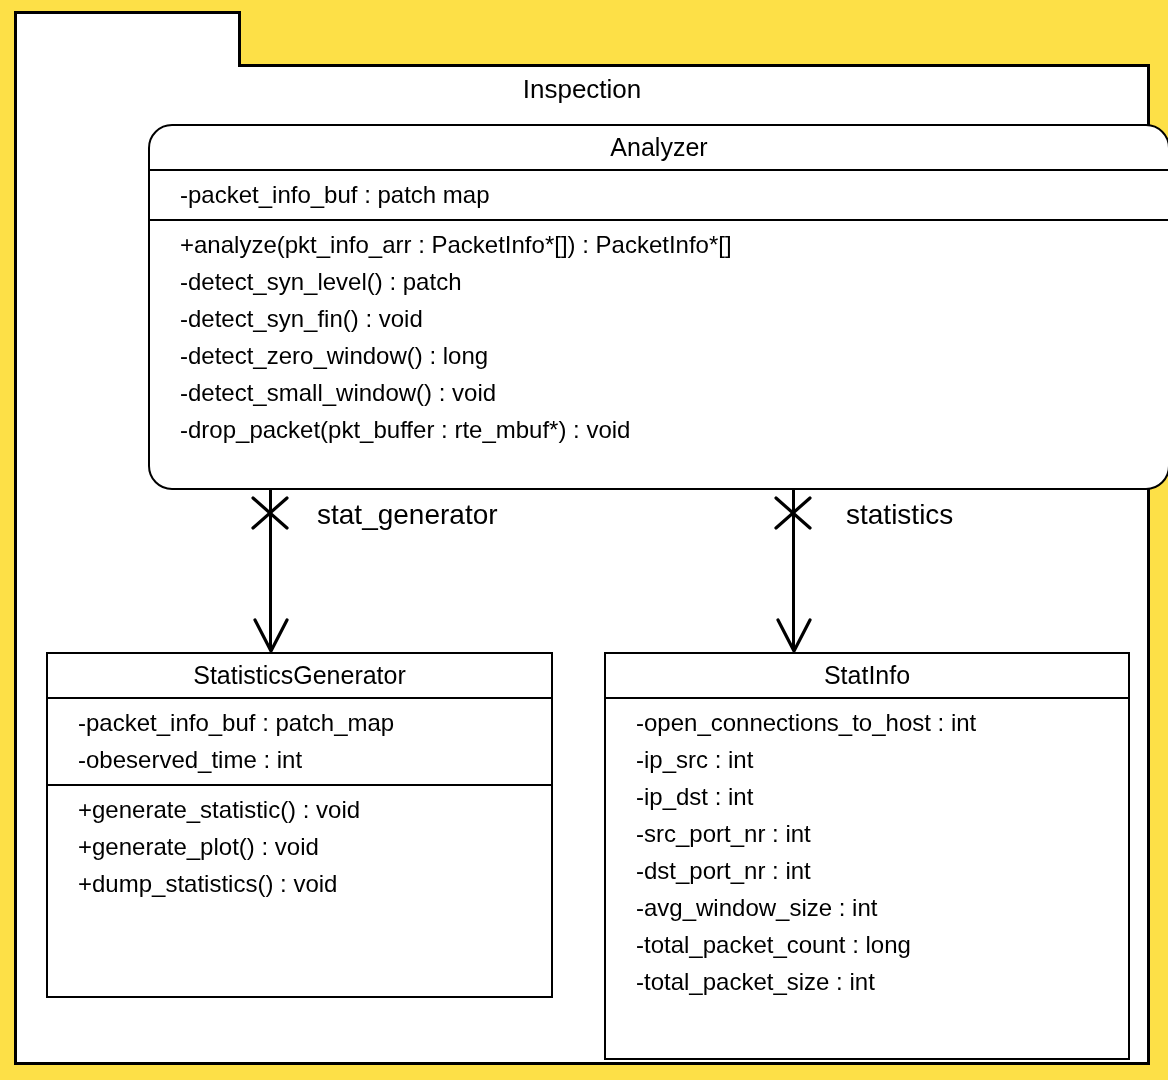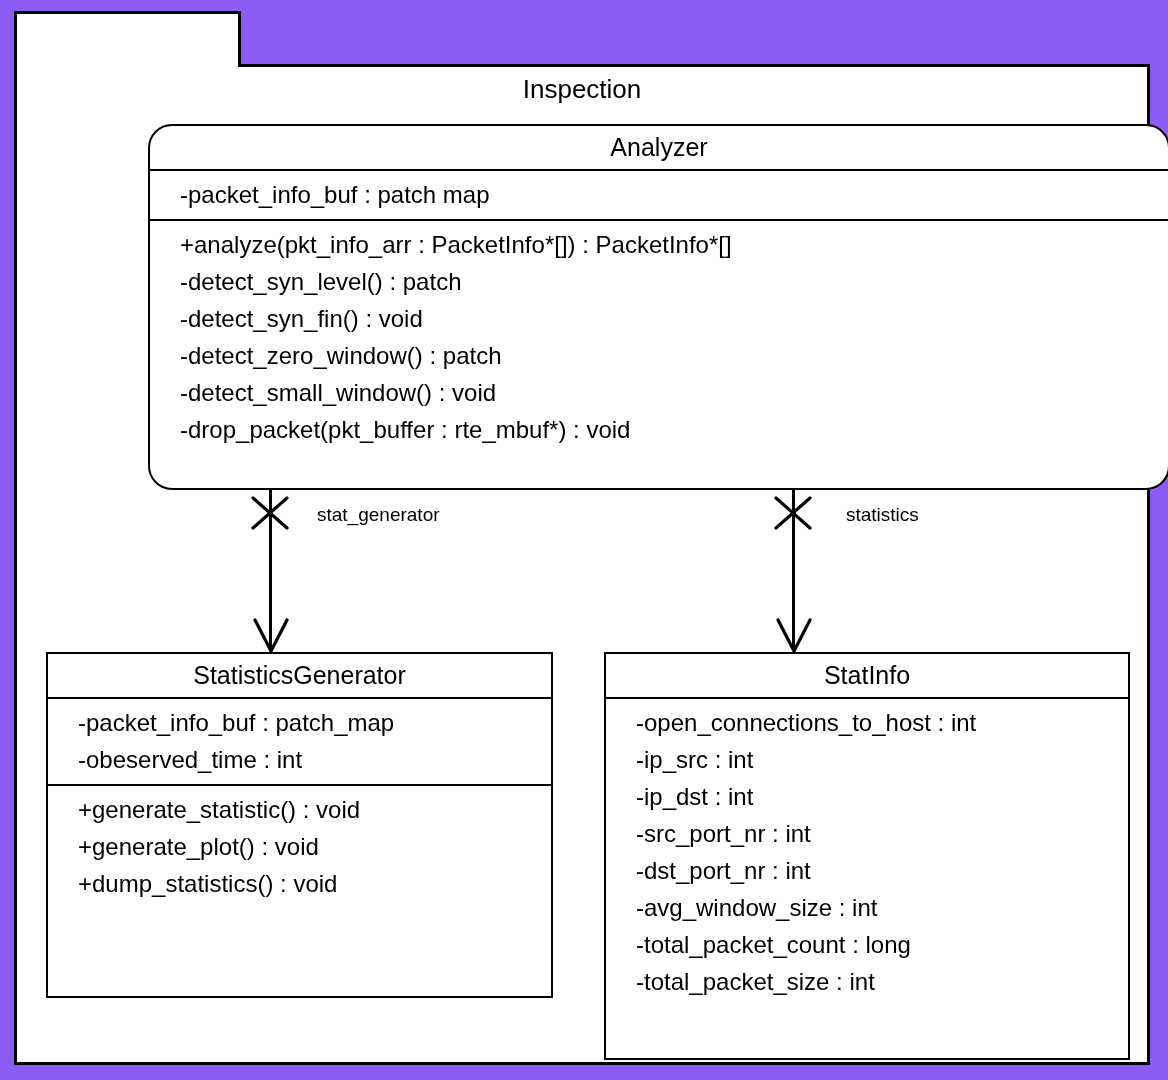--- a/index.html
+++ b/index.html
@@ -8,21 +8,21 @@
     background: #ffffff;
   }
   body {
     font-family: "Liberation Sans", sans-serif;
     color: #000000;
   }
   #canvas {
     position: relative;
     width: 1168px;
     height: 1080px;
-    background: #8b5cf6;
+    background: #fde047;
     overflow: hidden;
   }
 
   
   .pkg-tab {
     position: absolute;
     left: 14px;
     top: 11px;
     width: 227px;
     height: 56px;
@@ -137,21 +137,21 @@
     position: absolute;
     z-index: 6;
     width: 40px;
     height: 36px;
   }
   #assoc-arrow-statgen { left: 251px; top: 618px; }
   #assoc-arrow-statistics { left: 774px; top: 618px; }
 
   .assoc-label {
     position: absolute;
-    font-size: 19px;
+    font-size: 28px;
     line-height: 30px;
     white-space: nowrap;
     z-index: 6;
   }
   #assoc-label-statgen { left: 317px; top: 500px; }
   #assoc-label-statistics { left: 846px; top: 500px; }
 </style>
 </head>
 <body>
 
@@ -165,21 +165,21 @@
 
   <div class="uml-class" id="class-analyzer">
     <div class="uml-name">Analyzer</div>
     <div class="uml-compartment">
       <div class="uml-member">-packet_info_buf : patch map</div>
     </div>
     <div class="uml-compartment last">
       <div class="uml-member">+analyze(pkt_info_arr : PacketInfo*[]) : PacketInfo*[]</div>
       <div class="uml-member">-detect_syn_level() : patch</div>
       <div class="uml-member">-detect_syn_fin() : void</div>
-      <div class="uml-member">-detect_zero_window() : patch</div>
+      <div class="uml-member">-detect_zero_window() : long</div>
       <div class="uml-member">-detect_small_window() : void</div>
       <div class="uml-member">-drop_packet(pkt_buffer : rte_mbuf*) : void</div>
     </div>
   </div>
 
   <div class="assoc-line" id="assoc-line-statgen"></div>
   <svg class="assoc-star" id="assoc-star-statgen" viewBox="0 0 46 46">
     <g stroke="#000" stroke-width="3.2" stroke-linecap="round">
       <line x1="6" y1="8" x2="40" y2="38"></line>
       <line x1="40" y1="8" x2="6" y2="38"></line>

